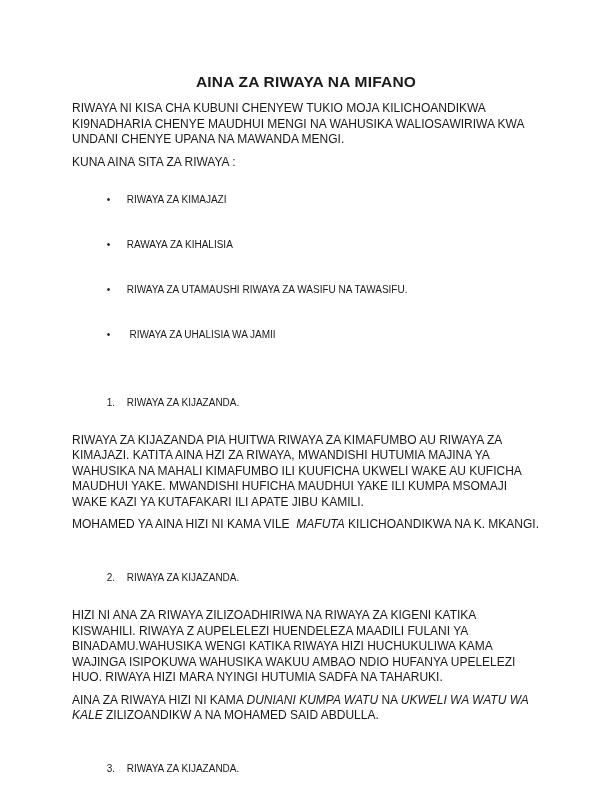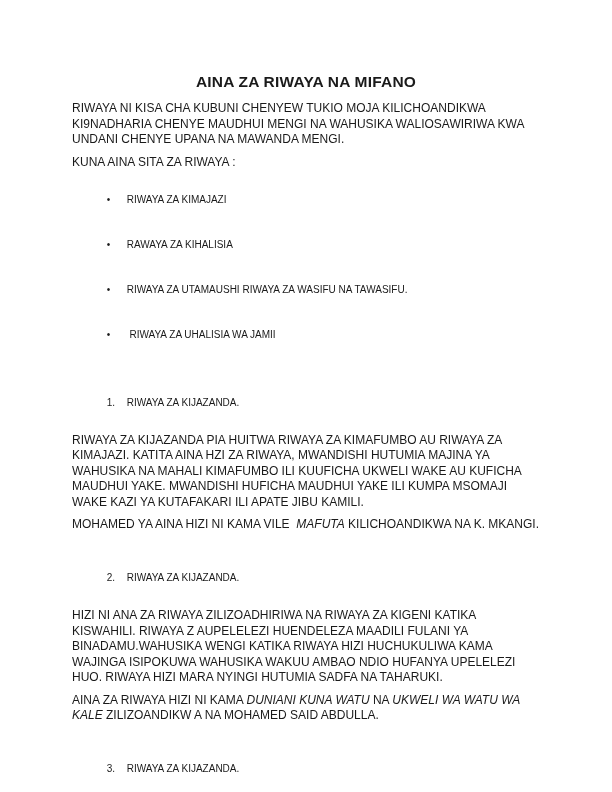--- a/index.html
+++ b/index.html
@@ -92,21 +92,21 @@
     </p>
     <p class="para">RIWAYA ZA KIJAZANDA PIA HUITWA RIWAYA ZA KIMAFUMBO AU RIWAYA ZA KIMAJAZI. KATITA AINA HZI ZA RIWAYA, MWANDISHI HUTUMIA MAJINA YA WAHUSIKA NA MAHALI KIMAFUMBO ILI KUUFICHA UKWELI WAKE AU KUFICHA MAUDHUI YAKE. MWANDISHI HUFICHA MAUDHUI YAKE ILI KUMPA MSOMAJI WAKE KAZI YA KUTAFAKARI ILI APATE JIBU KAMILI.</p>
     <p class="para"><span>MOHAMED YA AINA HIZI NI KAMA VILE  </span><em>MAFUTA</em><span></span><em></em><span> KILICHOANDIKWA NA K. MKANGI.</span></p>
   </div>
 
   <div class="section">
     <p class="section-heading">
       <span class="section-num">2.</span><span>RIWAYA ZA KIJAZANDA.</span>
     </p>
     <p class="para">HIZI NI ANA ZA RIWAYA ZILIZOADHIRIWA NA RIWAYA ZA KIGENI KATIKA KISWAHILI. RIWAYA Z AUPELELEZI HUENDELEZA MAADILI FULANI YA BINADAMU.WAHUSIKA WENGI KATIKA RIWAYA HIZI HUCHUKULIWA KAMA WAJINGA ISIPOKUWA WAHUSIKA WAKUU AMBAO NDIO HUFANYA UPELELEZI HUO. RIWAYA HIZI MARA NYINGI HUTUMIA SADFA NA TAHARUKI.</p>
-    <p class="para"><span>AINA ZA RIWAYA HIZI NI KAMA </span><em>DUNIANI KUNA WATU</em><span> NA </span><em>UKWELI WA WATU WA KALE</em><span> ZILIZOANDIKW A NA MOHAMED SAID ABDULLA.</span></p>
+    <p class="para"><span>AINA ZA RIWAYA HIZI NI KAMA </span><em>DUNIANI KUMPA WATU</em><span> NA </span><em>UKWELI WA WATU WA KALE</em><span> ZILIZOANDIKW A NA MOHAMED SAID ABDULLA.</span></p>
   </div>
 
   <div class="section">
     <p class="section-heading">
       <span class="section-num">3.</span><span>RIWAYA ZA KIJAZANDA.</span>
     </p>
 
   </div>
 
 </div>

